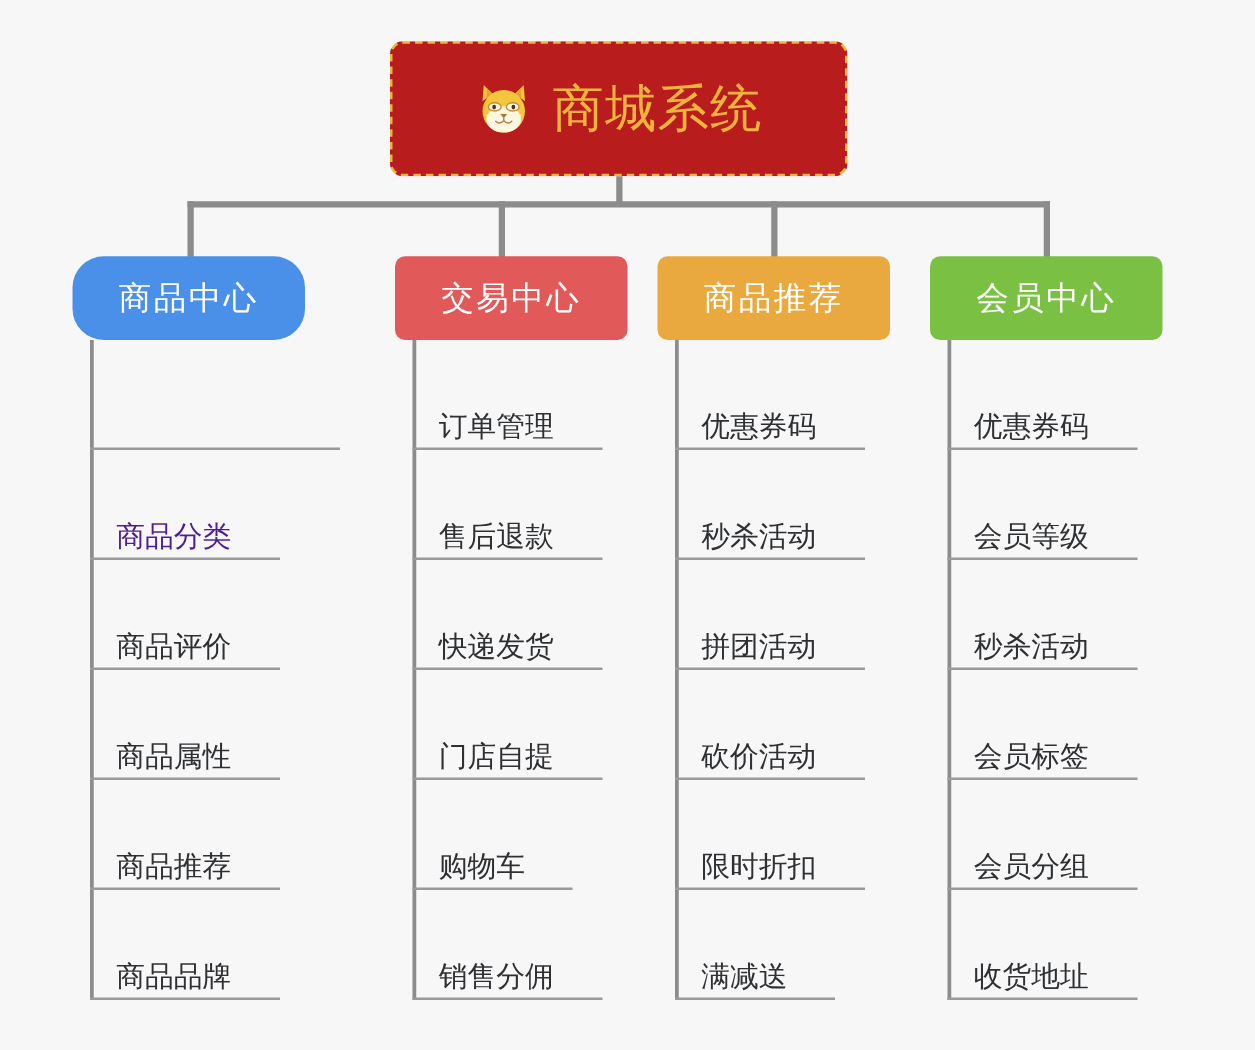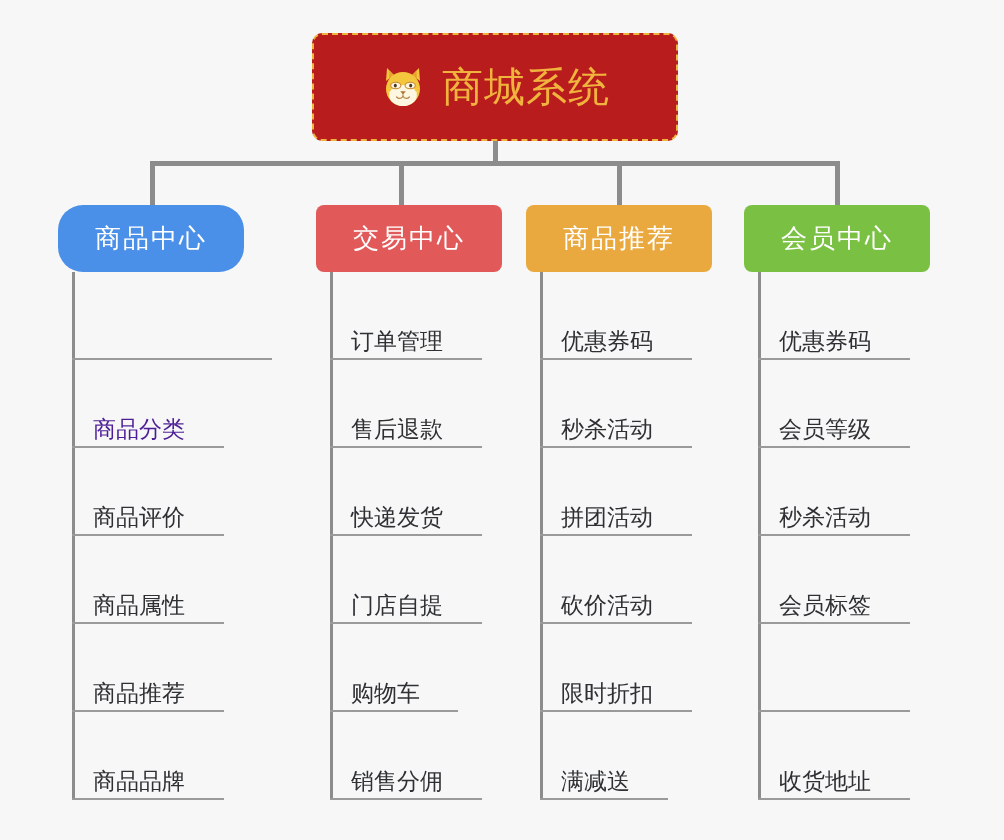--- a/index.html
+++ b/index.html
@@ -263,20 +263,21 @@
       </div>
       <div class="leaf">
         <span class="leaf-label" style="color: rgb(46, 48, 51);">秒杀活动</span>
         <span class="leaf-rule" style="width: 152px; background: rgb(154, 154, 154);"></span>
       </div>
       <div class="leaf">
         <span class="leaf-label" style="color: rgb(46, 48, 51);">会员标签</span>
         <span class="leaf-rule" style="width: 152px; background: rgb(154, 154, 154);"></span>
       </div>
       <div class="leaf">
+        <span class="leaf-label" style="color: rgb(46, 48, 51);">会员分组</span>
         <span class="leaf-rule" style="width: 152px; background: rgb(154, 154, 154);"></span>
       </div>
       <div class="leaf">
         <span class="leaf-label" style="color: rgb(46, 48, 51);">收货地址</span>
         <span class="leaf-rule" style="width: 152px; background: rgb(154, 154, 154);"></span>
       </div>
     </div>
   </div>
 
 </div>

